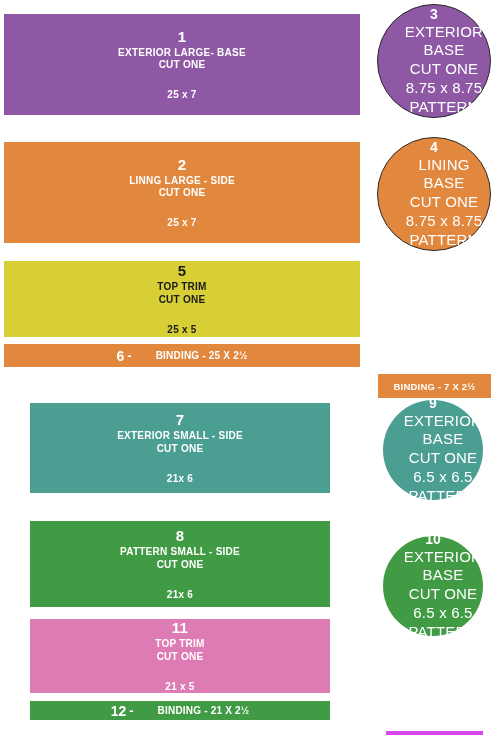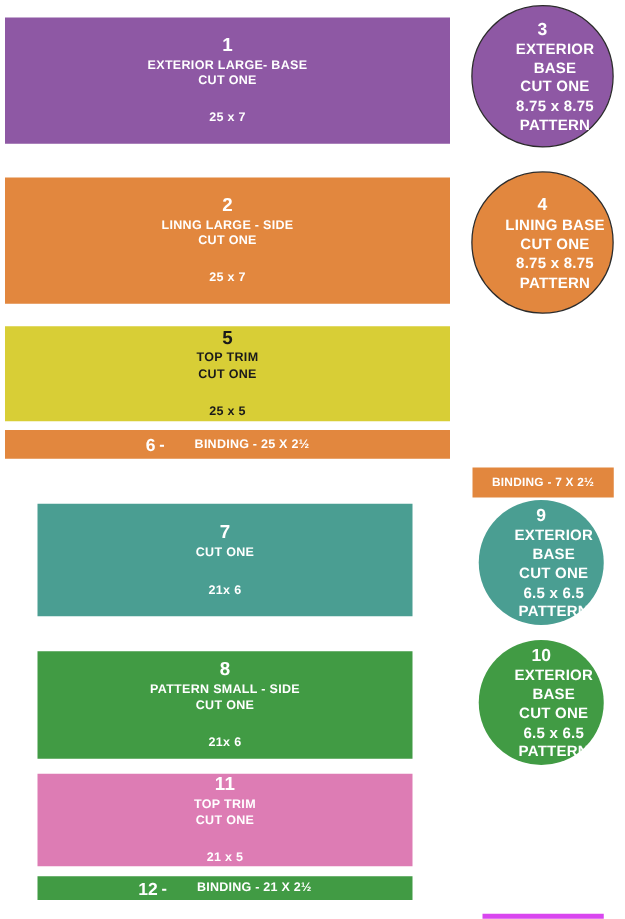--- a/index.html
+++ b/index.html
@@ -39,21 +39,21 @@
   .chip .btxt{font-size:9.5px;font-weight:bold;letter-spacing:.2px;}
 
   
   .circle{
     border-radius:50%;
     display:flex;flex-direction:column;align-items:center;justify-content:center;
     color:#ffffff;text-align:center;line-height:1.2;
   }
   .circle .num{font-size:14px;font-weight:bold;margin-bottom:1px;}
   .circle .ttl,.circle .cut,.circle .dim,.circle .pat{
-    font-size:12px;font-weight:bold;letter-spacing:.2px;padding-left:20px;
+    font-size:15px;font-weight:normal;letter-spacing:.2px;padding-left:20px;
   }
   .circle .cut,.circle .dim,.circle .pat{margin-top:1px;}
   .circle.outlined{border:1px solid #2b2b2b;}
 </style>
 </head>
 <body>
 
 <div class="piece panel" style="left:4px;top:14px;width:356px;height:101px;background:#8E58A4;">
   <span class="num">1</span>
   <span class="ttl">EXTERIOR LARGE-  BASE</span>
@@ -76,20 +76,21 @@
 </div>
 
 <div class="piece binding" style="left:4px;top:344px;width:356px;height:23px;background:#E2873E;">
   <span class="bnum">6</span>
   <span class="bdash">-</span>
   <span class="btxt">BINDING - 25 X 2½</span>
 </div>
 
 <div class="piece panel" style="left:30px;top:403px;width:300px;height:90px;background:#4A9E92;">
   <span class="num">7</span>
+  <span class="ttl">EXTERIOR SMALL -  SIDE</span>
   <span class="cut">CUT ONE</span>
   <span class="dim">21x 6</span>
 </div>
 
 <div class="piece panel" style="left:30px;top:521px;width:300px;height:86px;background:#419B44;">
   <span class="num">8</span>
   <span class="ttl">PATTERN SMALL - SIDE</span>
   <span class="cut">CUT ONE</span>
   <span class="dim">21x 6</span>
 </div>
@@ -124,21 +125,21 @@
 </div>
 
 <div class="piece circle" style="left:383px;top:400px;width:100px;height:100px;background:#4A9E92;">
   <span class="num">9</span>
   <span class="ttl">EXTERIOR BASE</span>
   <span class="cut">CUT ONE</span>
   <span class="dim">6.5 x 6.5</span>
   <span class="pat">PATTERN</span>
 </div>
 
-<div class="piece circle" style="left:383px;top:512px;width:100px;height:100px;background:#419B44;">
+<div class="piece circle" style="left:383px;top:536px;width:100px;height:100px;background:#419B44;">
   <span class="num">10</span>
   <span class="ttl">EXTERIOR BASE</span>
   <span class="cut">CUT ONE</span>
   <span class="dim">6.5 x 6.5</span>
   <span class="pat">PATTERN</span>
 </div>
 
 <div class="piece chip" style="left:378px;top:343px;width:113px;height:24px;background:#E2873E;">
   <span class="btxt">BINDING - 7 X 2½</span>
 </div>

